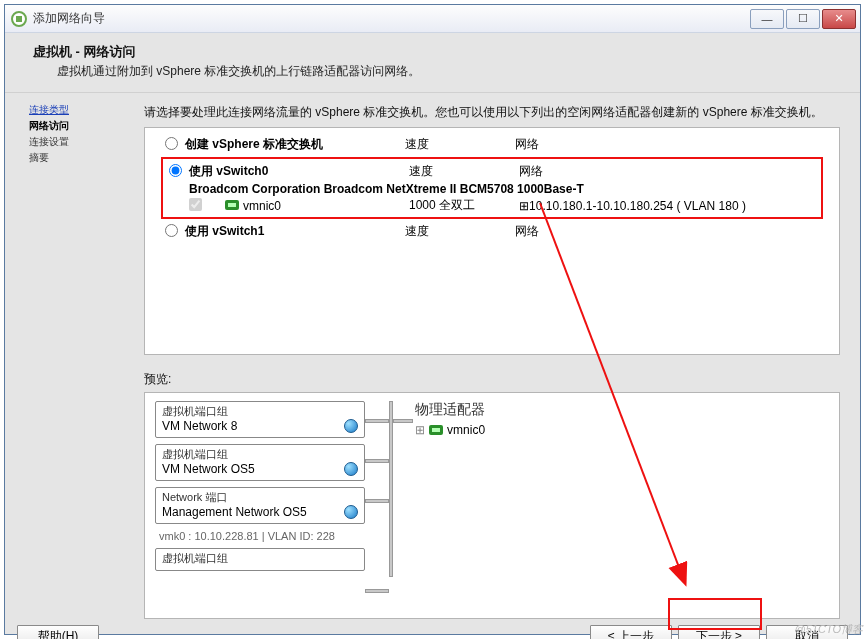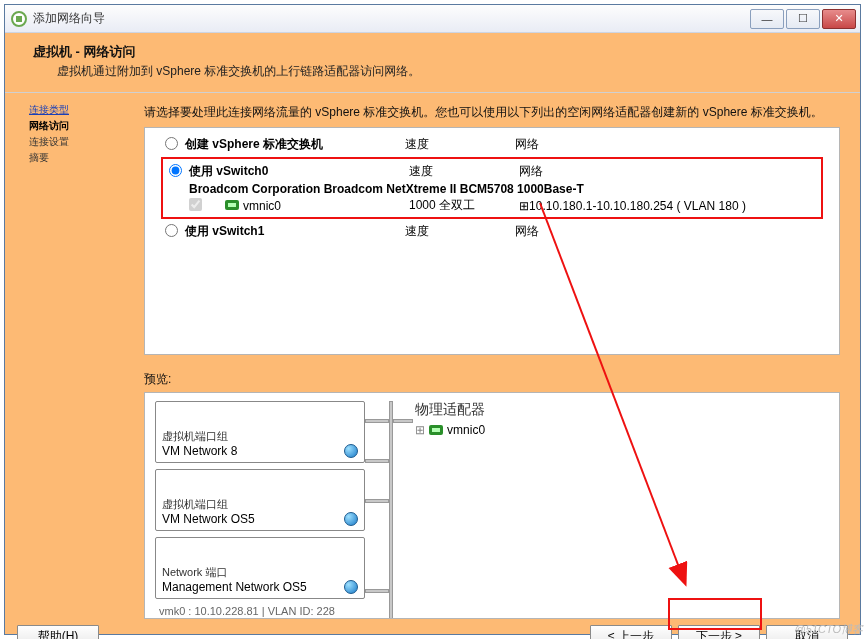--- a/index.html
+++ b/index.html
@@ -1,17 +1,17 @@
 <!DOCTYPE html>
 <html><head>
 <meta charset="utf-8">
 <style>
   * { box-sizing: border-box; margin: 0; padding: 0; }
   body { font-family: "Microsoft YaHei", "SimSun", Tahoma, sans-serif; font-size: 12px; background: #fff; width: 865px; height: 639px; position: relative; overflow: hidden; }
-  .window { width: 857px; height: 631px; border: 1px solid #5a7aa0; background: #fdba74; position: absolute; left: 4px; top: 4px; }
+  .window { width: 857px; height: 631px; border: 1px solid #5a7aa0; background: #e5e5e5; position: absolute; left: 4px; top: 4px; }
   .titlebar { height: 28px; background: linear-gradient(#fdfdfd, #e9ecf5); border-bottom: 1px solid #cdd5e3; display: flex; align-items: center; padding: 0 4px 0 6px; }
   .titlebar .icon { width: 16px; height: 16px; margin-right: 6px; }
   .titlebar .title { flex: 1; font-size: 12px; color: #333; }
   .titlebar .btns { display: flex; }
   .titlebar .btns div { width: 34px; height: 20px; margin-left: 2px; border: 1px solid #8a9fbd; background: linear-gradient(#f7f8fb,#e5eaf3); border-radius: 2px; display:flex; align-items:center; justify-content:center; font-size:11px; color:#333; cursor:default; }
   .titlebar .btns .close { background: linear-gradient(#e78c8c,#c84848); border-color:#8b3030; color:#fff; }
   .header { padding: 10px 16px 12px 28px; border-bottom: 1px solid #d0d0d0; }
   .header h1 { font-size: 13px; font-weight: bold; color: #111; }
   .header p { font-size: 12px; color: #222; margin-left: 24px; margin-top: 2px; }
   .body { display: flex; height: 530px; }
@@ -25,21 +25,21 @@
   .switchlist .row { display: grid; grid-template-columns: 20px 220px 110px 280px; align-items: center; padding: 2px 0 2px 4px; }
   .switchlist .nic { display: grid; grid-template-columns: 20px 18px 18px 18px 166px 110px 300px; align-items: center; padding: 1px 0 1px 4px; }
   .highlight { border: 2px solid #e11; padding: 2px 2px; margin: 2px 0; }
   .nic-icon { display:inline-block; width:14px; height:10px; background:#2a8f2a; border-radius:2px; position:relative; }
   .nic-icon::after { content:""; position:absolute; left:3px; top:3px; width:8px; height:4px; background:#b4ffb4; }
   .preview-label { margin-top: 16px; font-size: 12px; color: #111; }
   .preview { border: 1px solid #b5b5b5; background:#fff; flex:1; margin-top:4px; overflow:auto; padding:8px 10px; position:relative; }
   .pg-group { position:relative; display:flex; }
   .pg-left { width:210px; }
   .pg-box { border:1px solid #888; border-radius:2px; margin-bottom:6px; padding:2px 6px 4px 6px; position:relative; background:#fff; }
-  .pg-box .lab { font-size:11px; color:#333;margin-top:25px; }
+  .pg-box .lab { font-size:11px; color:#333; }
   .pg-box .val { font-size:12px; color:#000; display:flex; align-items:center; justify-content:space-between; }
   .pg-box .val .globe { width:14px; height:14px; border-radius:50%; background: radial-gradient(circle at 30% 30%, #9de0ff, #1a7ac7); border:1px solid #1a5a8f; }
   .pg-meta { font-size:11px; color:#666; margin:2px 0 6px 4px; }
   .spine { width:50px; position:relative; }
   .spine .vbar { position:absolute; left:24px; top:0; bottom:0; width:4px; background:#c8c8c8; border:1px solid #999; }
   .spine .hbar { position:absolute; height:4px; background:#c8c8c8; border:1px solid #999; }
   .pa-label { font-size:14px; color:#333; margin-bottom:4px; }
   .pa { display:flex; align-items:center; gap:4px; }
   .footer { height: 34px; display:flex; align-items:center; padding: 0 12px 8px 12px; gap:6px; }
   .footer .spacer { flex:1; }

